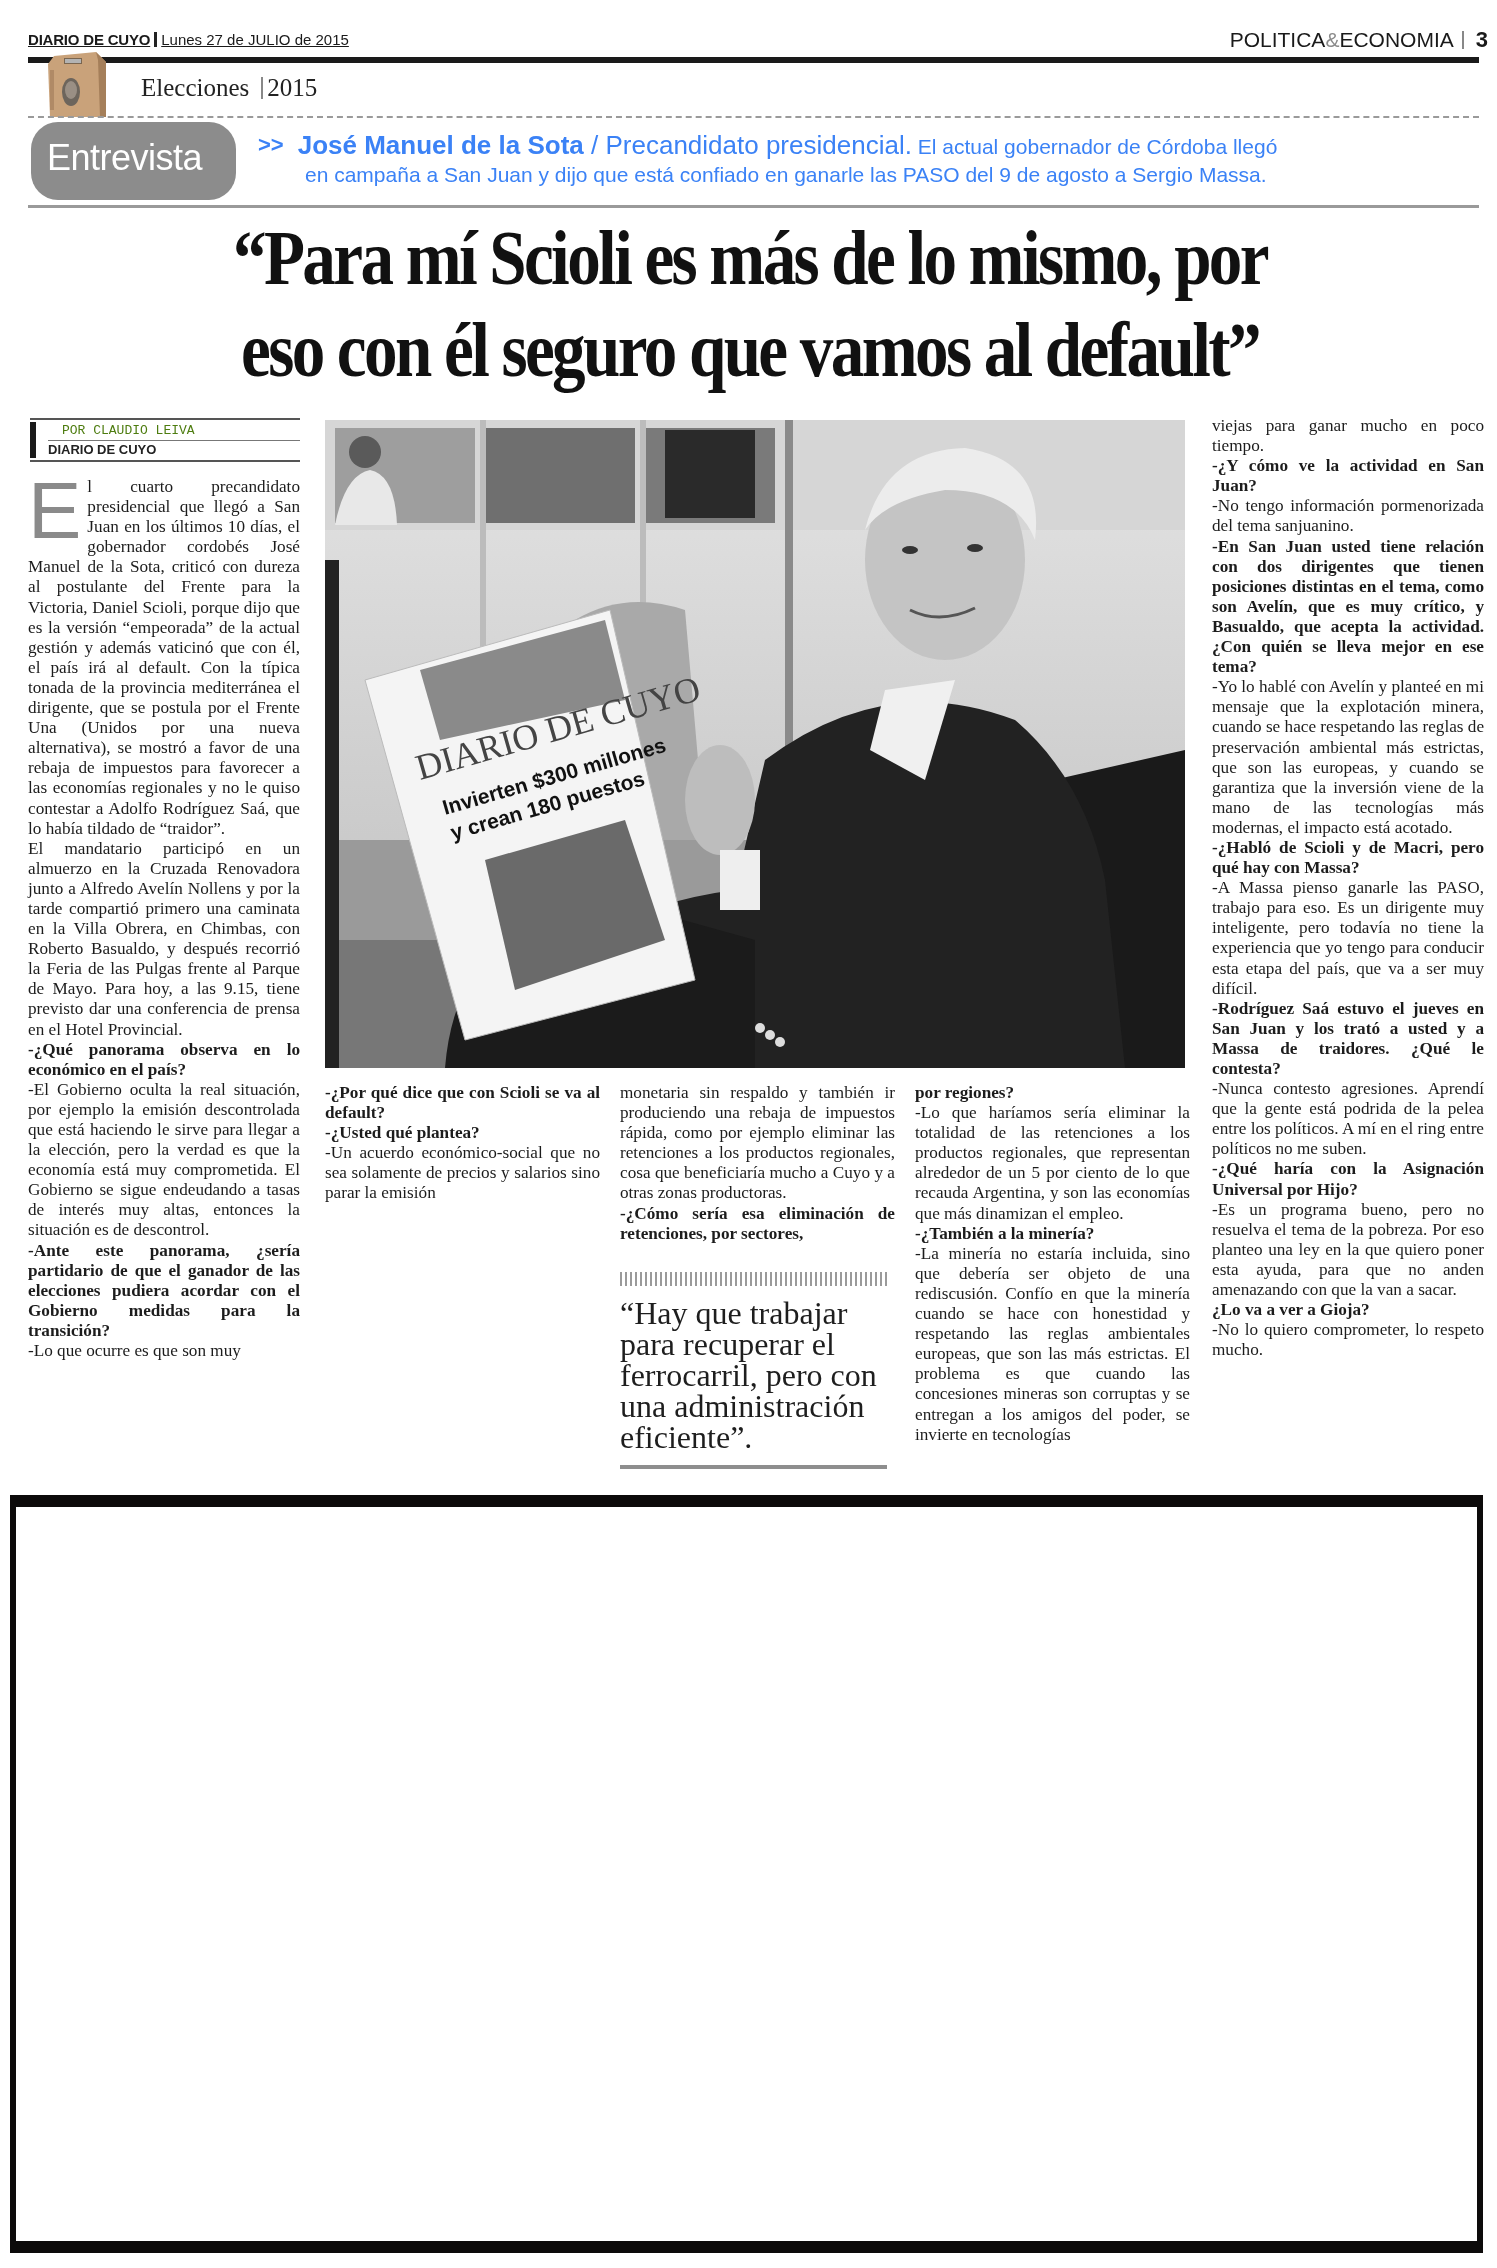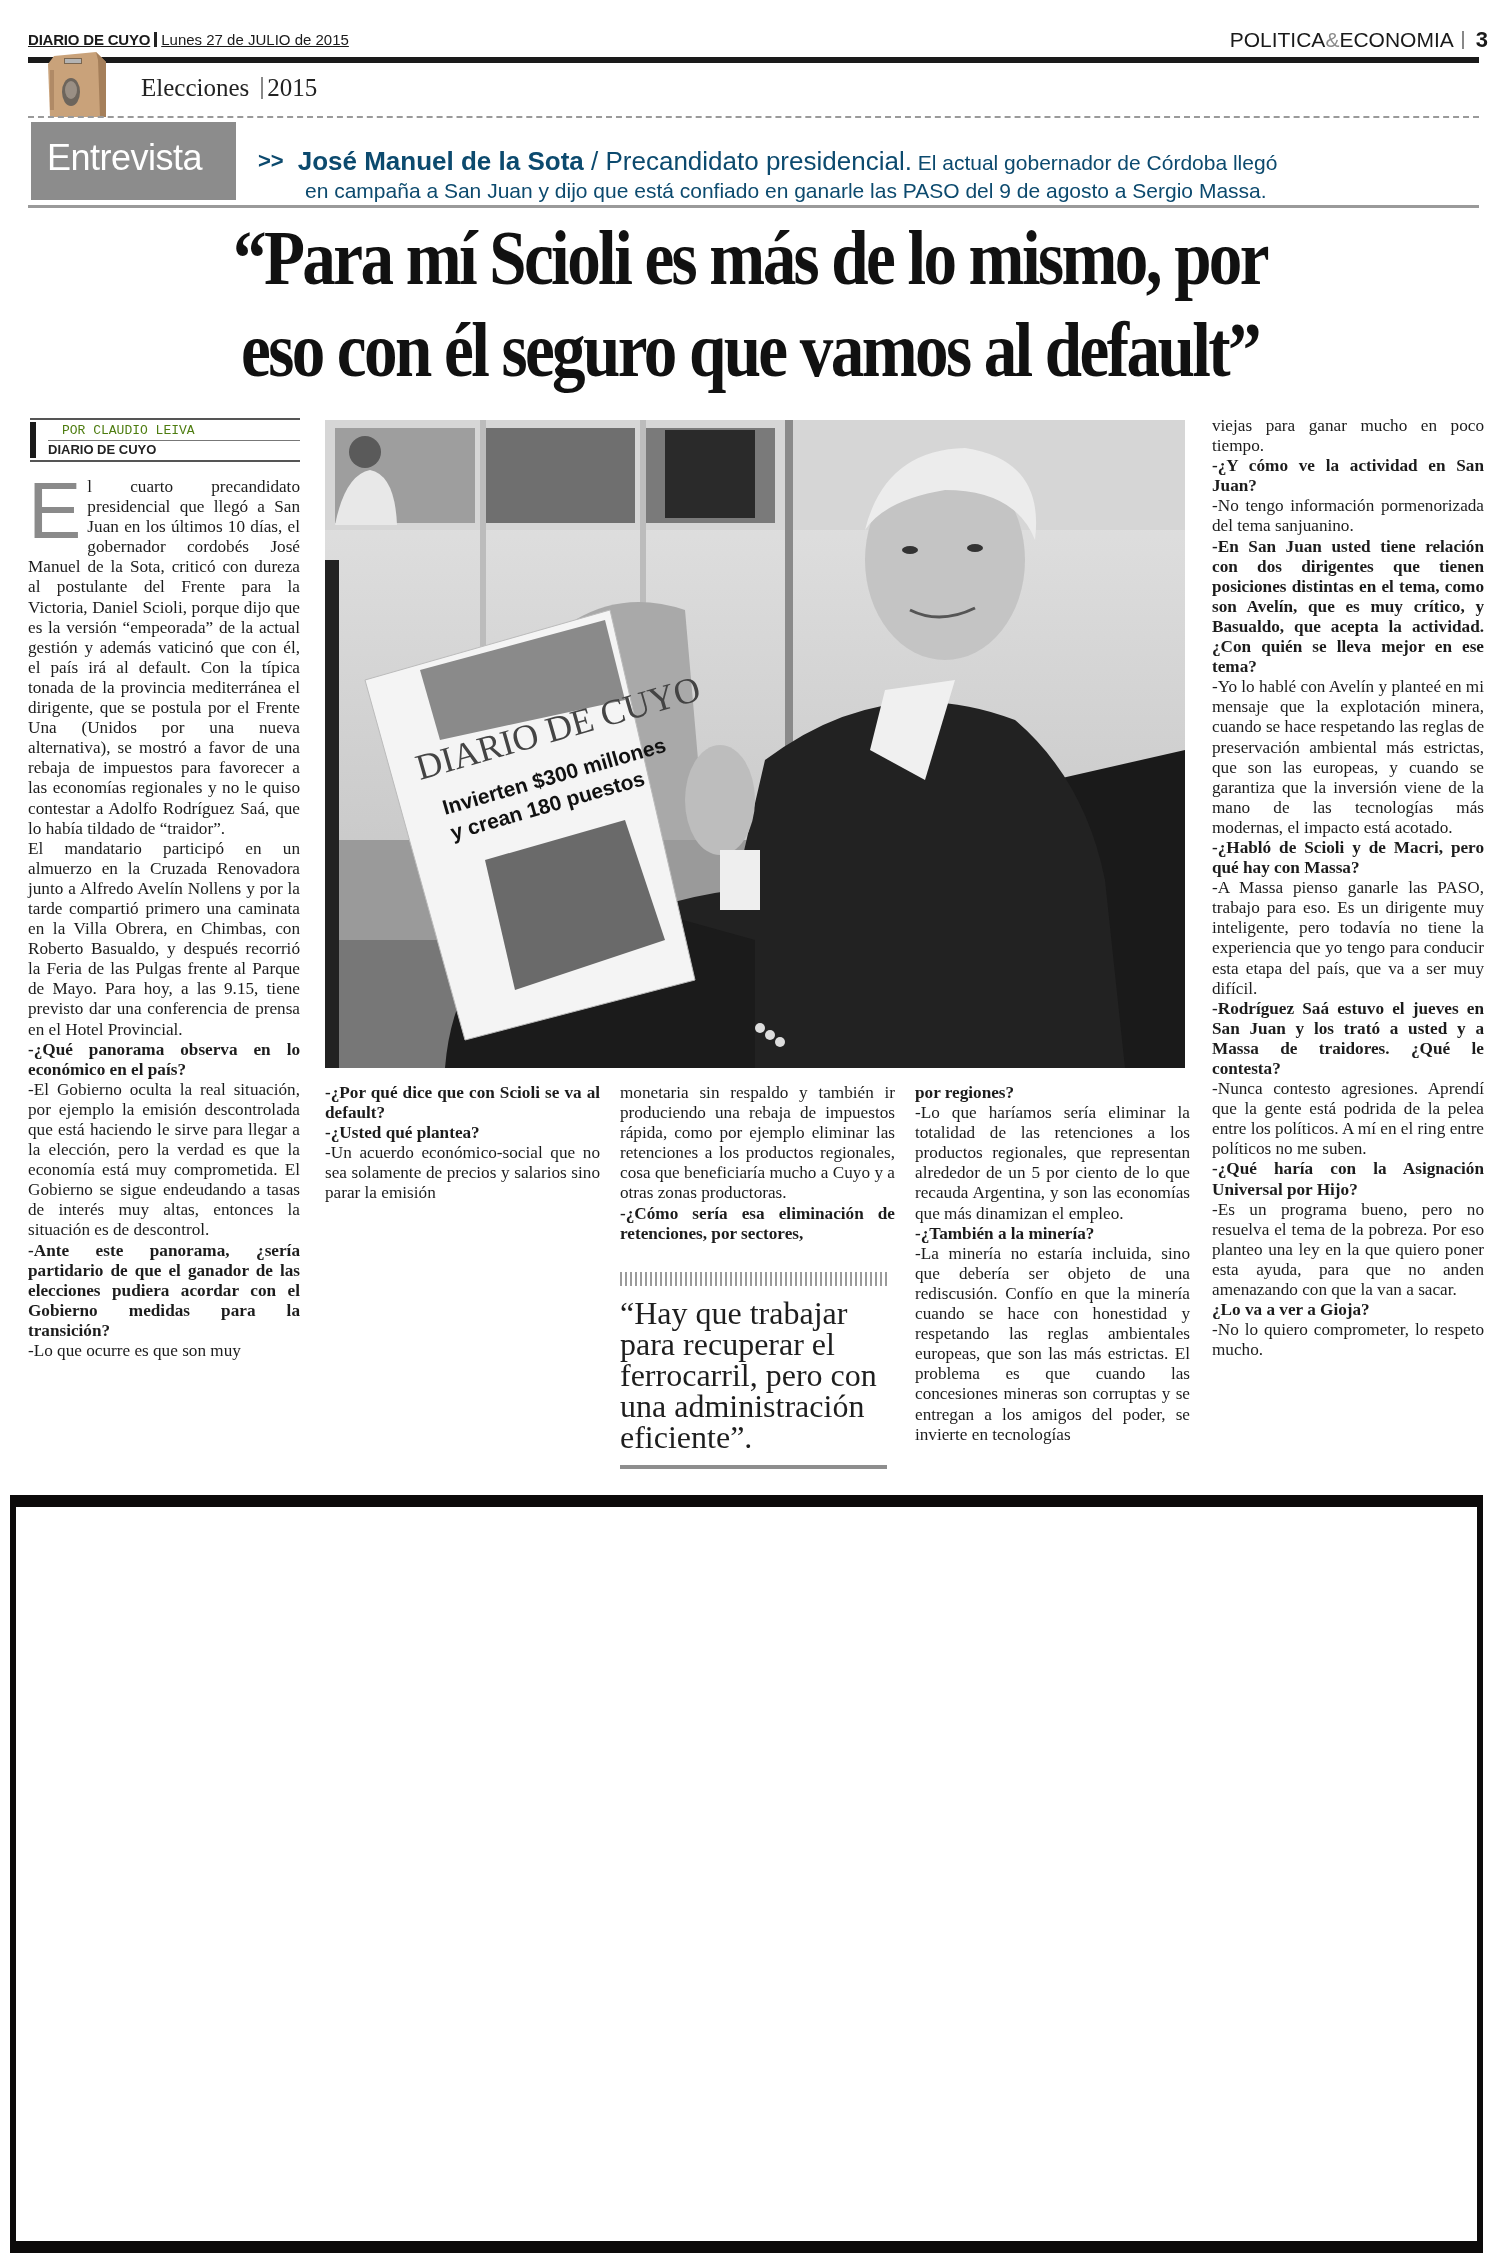--- a/index.html
+++ b/index.html
@@ -18,23 +18,23 @@
   .mh-page { font-weight: bold; font-size: 22px; }
   .top-rule { position: absolute; left: 28px; top: 57px; width: 1451px; height: 6px; background: #1a1a1a; }
 
   
   .ballot { position: absolute; left: 40px; top: 50px; width: 82px; height: 67px; }
   .elecciones { position: absolute; left: 141px; top: 73px; font-family: "Liberation Serif", serif; font-size: 25px; line-height: 30px; color: #222; }
   .el-sep { display: inline-block; width: 2px; height: 22px; background: #888; margin: 0 4px 0 12px; vertical-align: -3px; }
   .dashed-rule { position: absolute; left: 28px; top: 116px; width: 1451px; height: 0; border-top: 2px dashed #9a9a9a; }
 
   
-  .entrevista-box { position: absolute; left: 31px; top: 122px; width: 205px; height: 78px; background: #8c8c8c; }
+  .entrevista-box { position: absolute; left: 31px; top: 122px; width: 205px; height: 78px; background: #8c8c8c; border-radius: 27px; }
   .entrevista-label { position: absolute; left: 16px; top: 14px; color: #ffffff; font-family: "Liberation Sans", sans-serif; font-size: 36px; line-height: 44px; letter-spacing: -0.5px; }
-  .kicker { position: absolute; left: 258px; top: 146px; width: 1230px; font-family: "Liberation Sans", sans-serif; color: #0c4a6e; }
+  .kicker { position: absolute; left: 258px; top: 130px; width: 1230px; font-family: "Liberation Sans", sans-serif; color: #3b82f6; }
   .kicker-line1 { font-size: 26px; line-height: 30px; white-space: nowrap; }
   .kicker-arrows { font-weight: bold; font-size: 22px; margin-right: 14px; vertical-align: 2px; }
   .kicker-name { font-weight: bold; }
   .kicker-role { font-weight: normal; }
   .kicker-desc { font-size: 21px; }
   .kicker-line2 { font-size: 21px; line-height: 26px; padding-left: 47px; white-space: nowrap; }
   .band-rule { position: absolute; left: 28px; top: 205px; width: 1451px; height: 3px; background: #9a9a9a; }
 
   
   .headline { position: absolute; left: 40px; top: 212px; width: 1420px; text-align: center; font-family: "Liberation Serif", serif; font-size: 78px; line-height: 92px; letter-spacing: -3px; color: #111; transform: scaleX(0.86); transform-origin: center top; }

